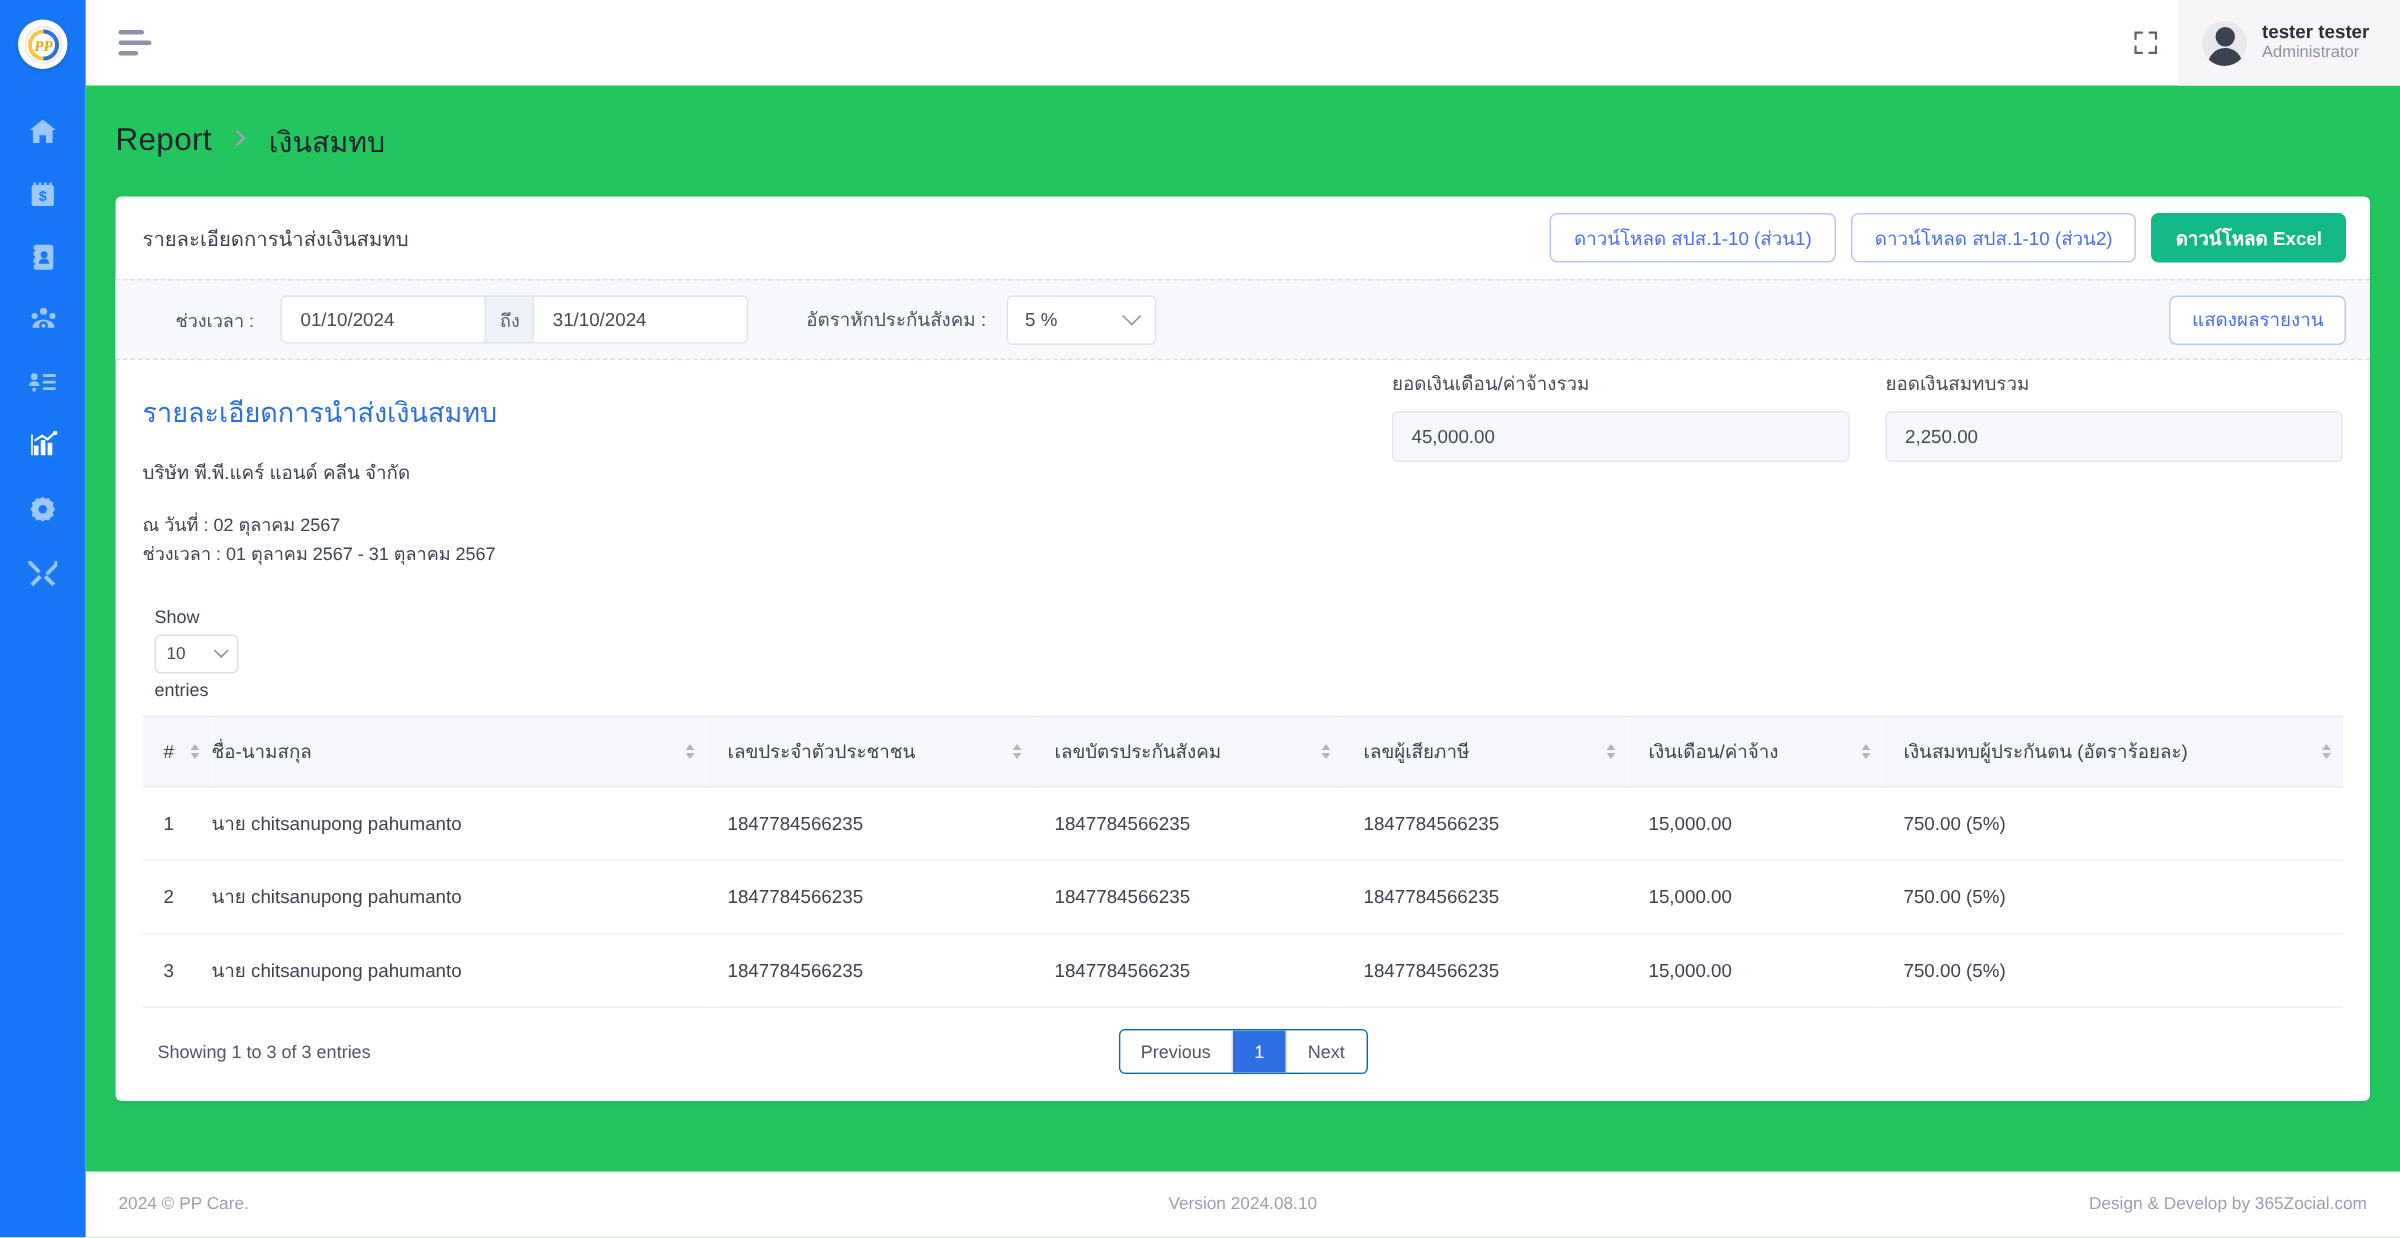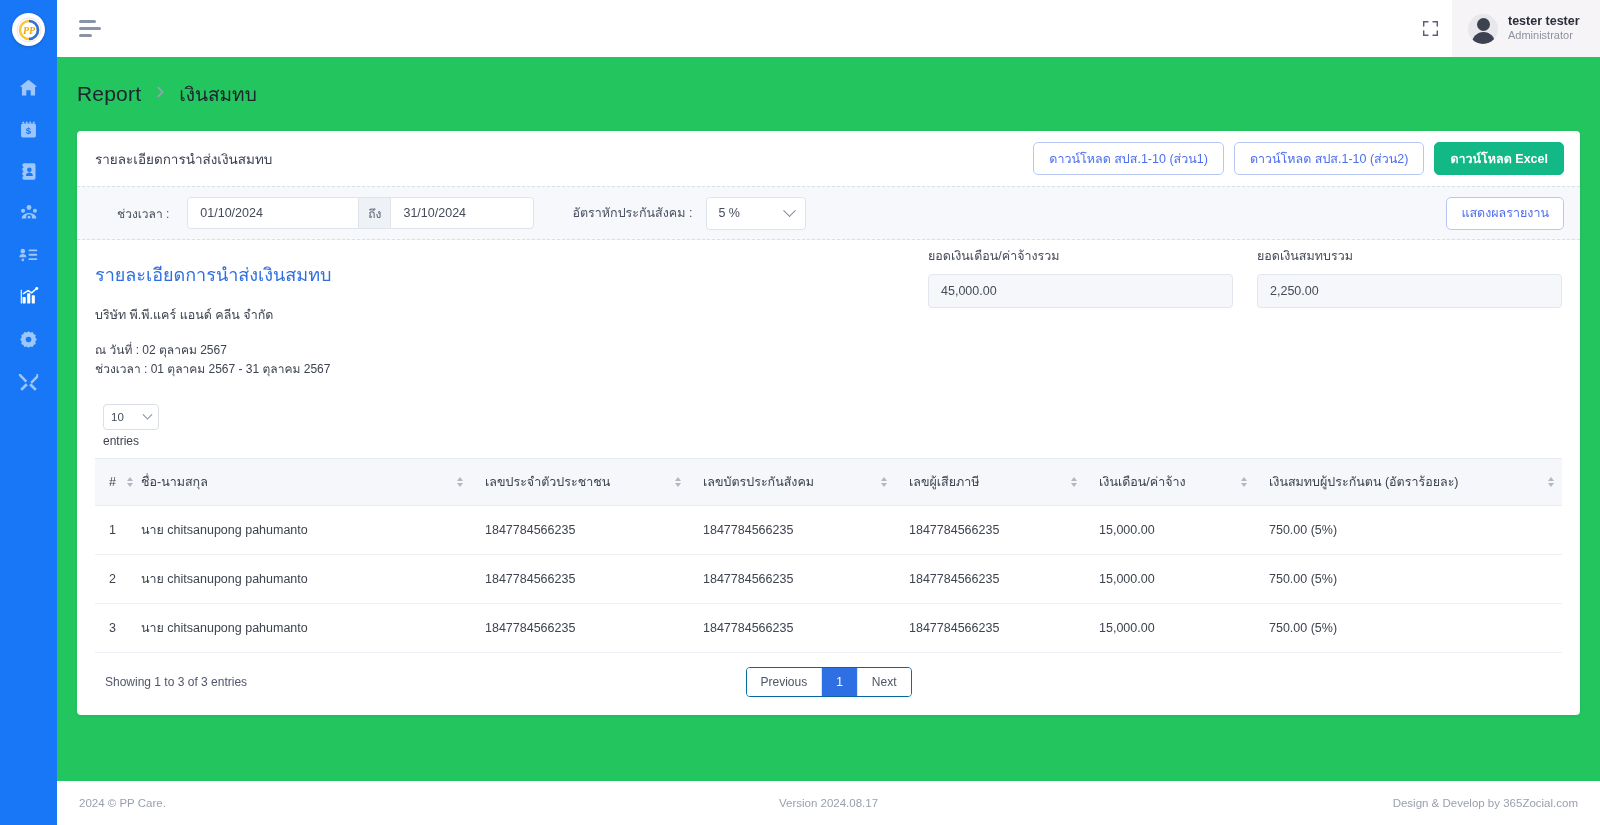--- a/index.html
+++ b/index.html
@@ -122,21 +122,21 @@
     border-top: 1px dashed #d8dfe9;
     border-bottom: 1px dashed #d8dfe9;
     height: 54px;
     display: flex; align-items: center;
     padding: 0 16px 0 40px;
     gap: 0;
   }
   .f-label { font-size: 12px; color: #495061; margin-right: 18px; white-space: nowrap; }
   .date-group { display: flex; align-items: stretch; height: 32px; }
   .date-input {
-    width: 172px; background: #fff; border: 1px solid #dfe3eb;
+    width: 137px; background: #fff; border: 1px solid #dfe3eb;
     font-size: 12.5px; color: #454b59; padding: 0 12px;
     display: flex; align-items: center; border-radius: 4px 0 0 4px;
   }
   .date-mid {
     background: #eef1f6; border: 1px solid #dfe3eb; border-left: 0; border-right: 0;
     font-size: 12px; color: #5a6072; display:flex; align-items:center; padding: 0 9px;
   }
   .date-input2 {
     width: 144px; background: #fff; border: 1px solid #dfe3eb;
     font-size: 12.5px; color: #454b59; padding: 0 12px;
@@ -392,20 +392,21 @@
             <div class="total-value">2,250.00</div>
           </div>
         </div>
 
         <h2 class="report-title">รายละเอียดการนำส่งเงินสมทบ</h2>
         <div class="company">บริษัท พี.พี.แคร์ แอนด์ คลีน จำกัด</div>
         <div class="meta-line">ณ วันที่ : 02 ตุลาคม 2567</div>
         <div class="meta-line">ช่วงเวลา : 01 ตุลาคม 2567 - 31 ตุลาคม 2567</div>
 
         <div class="show-block">
+          <div class="show-lbl">Show</div>
           <div class="show-select">
             <span>10</span>
             <span class="chev"></span>
           </div>
           <div class="show-lbl">entries</div>
         </div>
 
         <table class="data">
           <thead>
             <tr>
@@ -514,18 +515,18 @@
           </div>
         </div>
 
       </div>
     </section>
   </div>
 
   <footer class="page-footer">
     <div class="footer-wrap">
       <div>2024 © PP Care.</div>
-      <div class="footer-center">Version 2024.08.17</div>
+      <div class="footer-center">Version 2024.08.10</div>
       <div>Design &amp; Develop by 365Zocial.com</div>
     </div>
   </footer>
 
 </div>
 
 </body></html>

